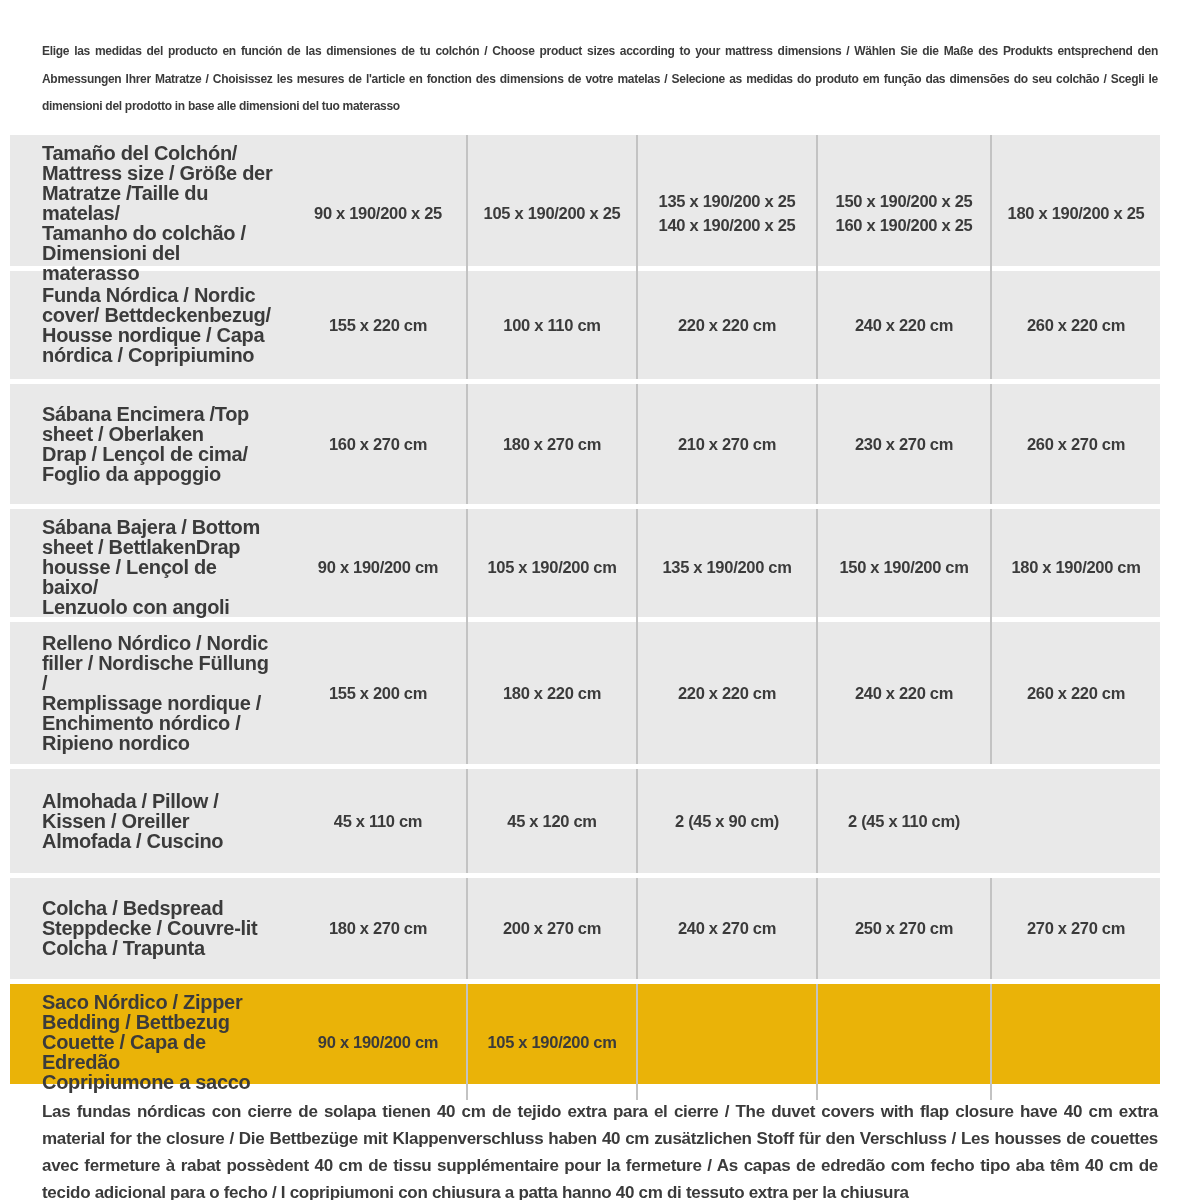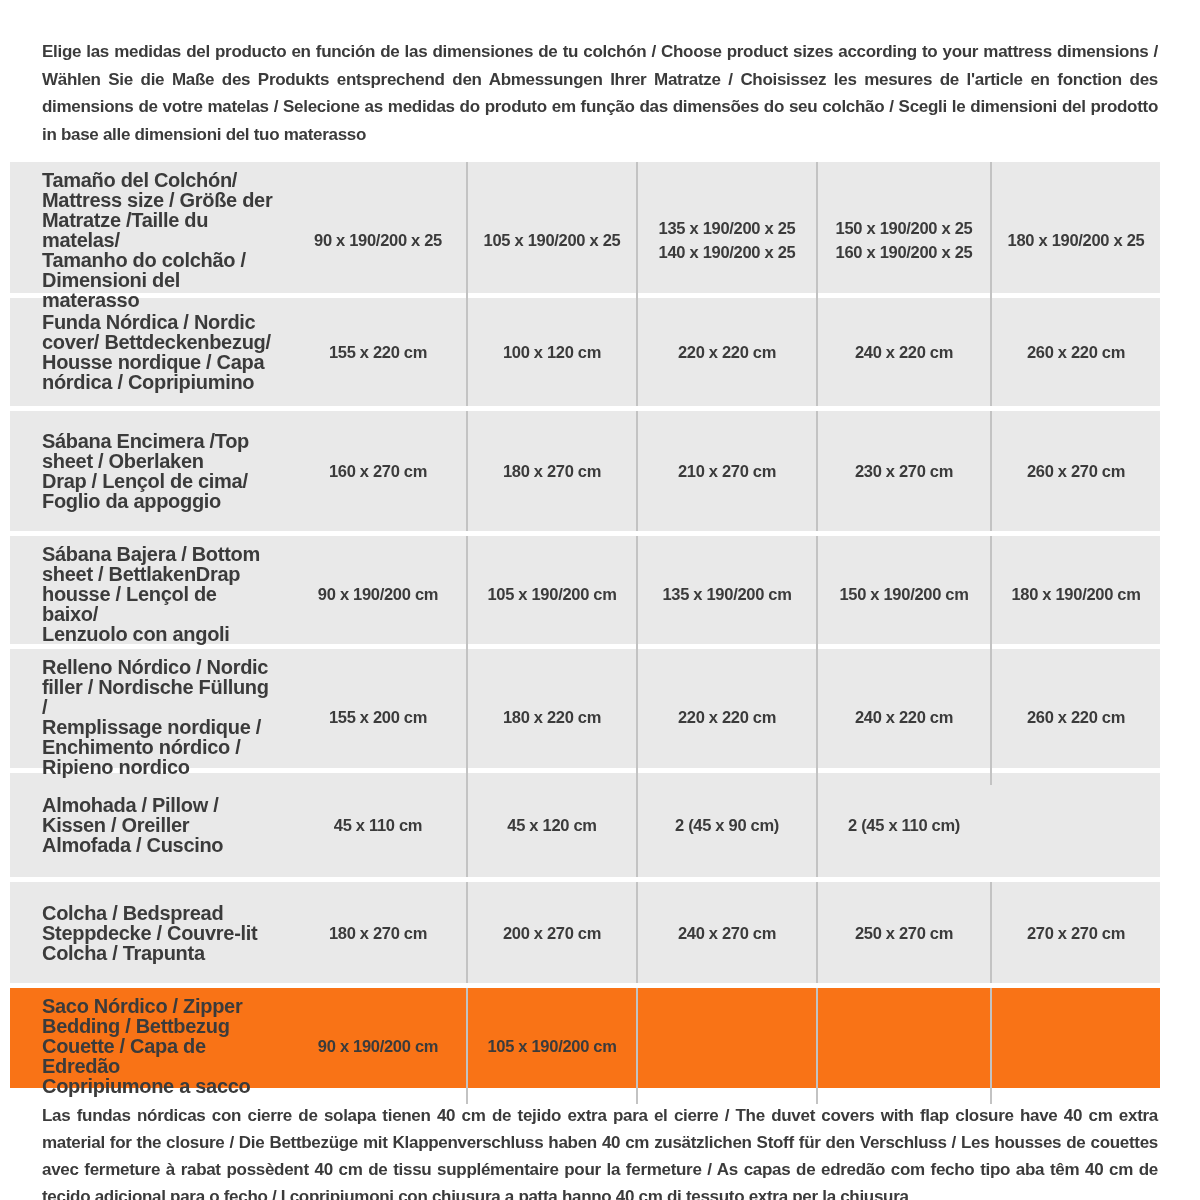--- a/index.html
+++ b/index.html
@@ -9,38 +9,38 @@
     height: 1200px;
     background: #ffffff;
     overflow: hidden;
     font-family: "Liberation Sans", "DejaVu Sans", sans-serif;
     font-weight: bold;
     color: #3b3b3b;
   }
   .intro {
     margin: 38px 42px 0 42px;
     width: 1116px;
-    font-size: 17px;
+    font-size: 12px;
     line-height: 27.5px;
     letter-spacing: -0.3px;
     text-align: justify;
   }
   .size-table {
     margin: 14px 0 0 10px;
     width: 1150px;
   }
   .t-row {
     display: grid;
     grid-template-columns: 280px 176px 170px 180px 174px 170px;
     background: #e9e9e9;
     margin-bottom: 5px;
     align-items: stretch;
   }
   .t-row.last {
-    background: #f97316;
+    background: #eab308;
     margin-bottom: 0;
   }
   .cell-label {
     display: flex;
     align-items: center;
     padding: 8px 14px 8px 32px;
     font-size: 20px;
     line-height: 20px;
     letter-spacing: -0.3px;
     white-space: pre-line;
@@ -89,21 +89,21 @@
 160 x 190/200 x 25</div>
     <div class="cell-value bordered">180 x 190/200 x 25</div>
   </div>
 
   <div class="t-row" style="height:108px">
     <div class="cell-label">Funda Nórdica /  Nordic
 cover/ Bettdeckenbezug/
 Housse nordique  / Capa
 nórdica / Copripiumino</div>
     <div class="cell-value">155 x 220 cm</div>
-    <div class="cell-value bordered">100 x 120 cm</div>
+    <div class="cell-value bordered">100 x 110 cm</div>
     <div class="cell-value bordered">220 x 220 cm</div>
     <div class="cell-value bordered">240 x 220 cm</div>
     <div class="cell-value bordered">260 x 220 cm</div>
   </div>
 
   <div class="t-row" style="height:120px">
     <div class="cell-label">Sábana Encimera /Top
 sheet / Oberlaken
 Drap / Lençol de cima/
 Foglio da appoggio</div>
@@ -119,21 +119,21 @@
 sheet / BettlakenDrap
 housse / Lençol de baixo/
 Lenzuolo con angoli</div>
     <div class="cell-value">90 x 190/200 cm</div>
     <div class="cell-value bordered">105 x 190/200 cm</div>
     <div class="cell-value bordered">135 x 190/200 cm</div>
     <div class="cell-value bordered">150 x 190/200 cm</div>
     <div class="cell-value bordered">180 x 190/200 cm</div>
   </div>
 
-  <div class="t-row" style="height:119px">
+  <div class="t-row" style="height:142px">
     <div class="cell-label">Relleno Nórdico / Nordic
 filler / Nordische Füllung /
 Remplissage nordique /
 Enchimento nórdico /
 Ripieno nordico</div>
     <div class="cell-value">155 x 200 cm</div>
     <div class="cell-value bordered">180 x 220 cm</div>
     <div class="cell-value bordered">220 x 220 cm</div>
     <div class="cell-value bordered">240 x 220 cm</div>
     <div class="cell-value bordered">260 x 220 cm</div>

